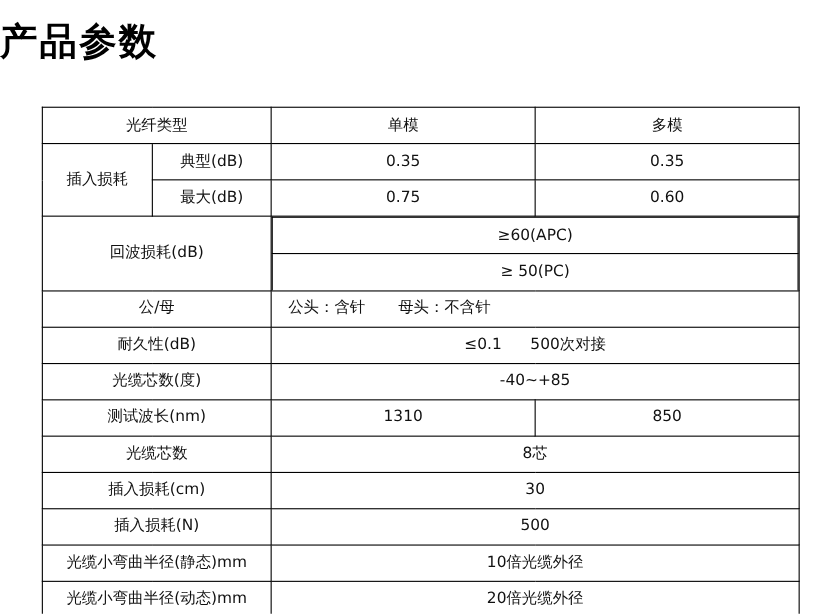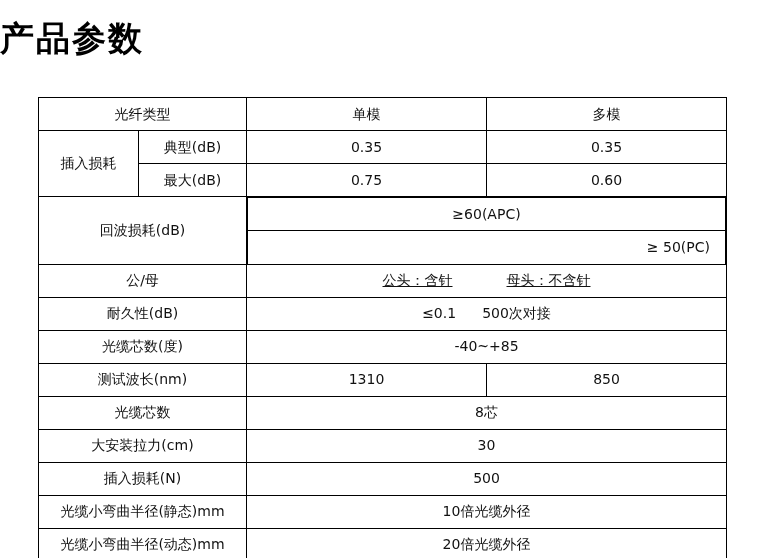--- a/index.html
+++ b/index.html
@@ -62,28 +62,25 @@
   .nested td {
     border: none;
     border-bottom: 1px solid #000000;
     height: 33px;
     text-align: center;
     vertical-align: middle;
     font-size: 14px;
   }
   .nested tr:last-child td {
     border-bottom: none;
-    text-align: right;
   }
   .inline-pair {
     display: flex;
-    justify-content: center;
     align-items: center;
-    gap: 54px;
-    text-decoration: underline;
+    gap: 30px;
   }
   .inline-pair span {
     white-space: nowrap;
   }
   .gap-pair {
     display: flex;
     justify-content: center;
     align-items: center;
     gap: 26px;
   }
@@ -169,21 +166,21 @@
           <td>1310</td>
           <td>850</td>
         </tr>
 
         <tr>
           <td colspan="2">光缆芯数</td>
           <td colspan="2">8芯</td>
         </tr>
 
         <tr>
-          <td colspan="2">大安装拉力(cm)</td>
+          <td colspan="2">插入损耗(cm)</td>
           <td colspan="2">30</td>
         </tr>
 
         <tr>
           <td colspan="2">插入损耗(N)</td>
           <td colspan="2">500</td>
         </tr>
 
         <tr>
           <td colspan="2">光缆小弯曲半径(静态)mm</td>

